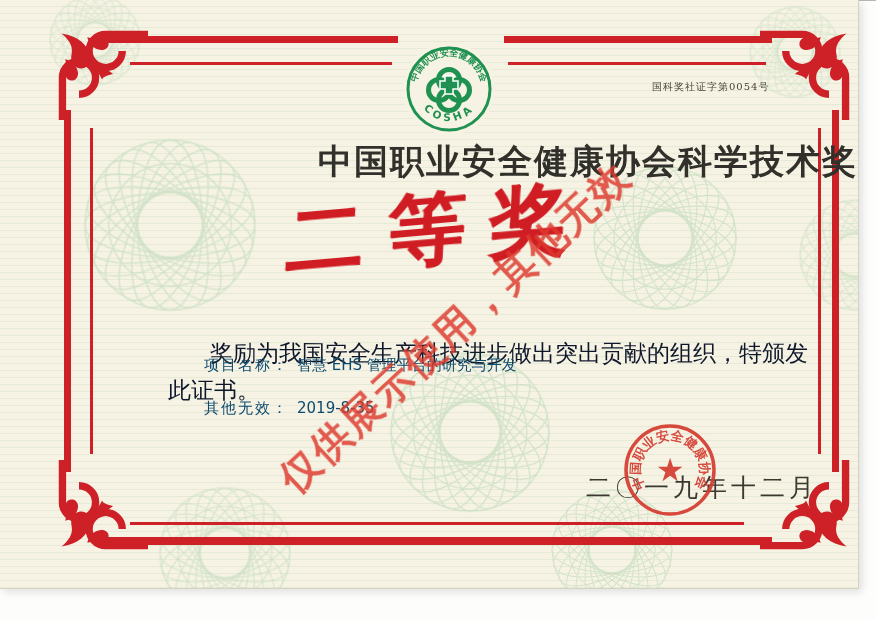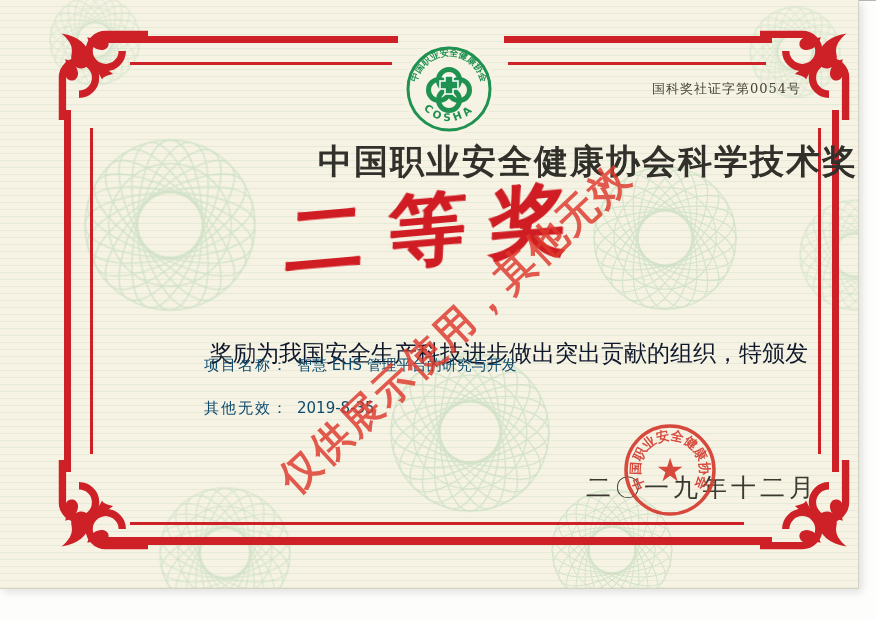--- a/index.html
+++ b/index.html
@@ -13,21 +13,21 @@
       background-image:repeating-linear-gradient(0deg, rgba(170,198,160,0.20) 0 1px, transparent 1px 7px);
       pointer-events:none;}
   .bg-svg{position:absolute;left:0;top:0;z-index:1;}
   .bseg{position:absolute;background:#ce2127;z-index:2;}
   .corner{position:absolute;z-index:2;}
   .flip-x{transform:scaleX(-1);}
   .flip-y{transform:scaleY(-1);}
   .flip-xy{transform:scale(-1,-1);}
   .logo{position:absolute;left:399px;top:39px;z-index:3;}
   .regno{position:absolute;left:652px;top:80px;z-index:3;font-family:"DejaVu Serif","Liberation Serif",serif;
-         font-size:13px;letter-spacing:1px;color:#46443a;}
+         font-size:10px;letter-spacing:1px;color:#46443a;}
   .title{position:absolute;left:0;top:139px;width:858px;text-align:right;z-index:3;
          font-size:34px;font-weight:bold;letter-spacing:2px;color:#31302a;}
   .award{position:absolute;left:286px;top:190px;z-index:3;color:#d01d24;
          font-family:"DejaVu Serif","Liberation Serif",serif;font-weight:bold;
          font-size:78px;letter-spacing:24px;white-space:nowrap;
          transform:rotate(-5deg) skewX(-8deg);transform-origin:left center;
          text-shadow:1px 1px 0 #d01d24;}
   .citation{position:absolute;left:168px;top:295px;width:692px;z-index:3;
          font-size:23px;line-height:37px;color:#0f172a;margin-top:40px;}
   .citation .l1{text-indent:42px;}
@@ -141,20 +141,21 @@
     </svg>
 
     <div class="regno">国科奖社证字第0054号</div>
 
     <div class="title">中国职业安全健康协会科学技术奖</div>
 
     <div class="award">二等奖</div>
 
     <div class="citation">
       <div class="l1">奖励为我国安全生产科技进步做出突出贡献的组织，特颁发</div>
+      <div class="l2">此证书。</div>
     </div>
 
     <div class="fields">
       <div class="frow">
         <span class="lab">项目名称：</span><span class="val">智慧 EHS 管理平台的研究与开发</span>
       </div>
       <div class="frow">
         <span class="lab">其他无效：</span><span class="val">2019-8-35</span>
       </div>
     </div>

